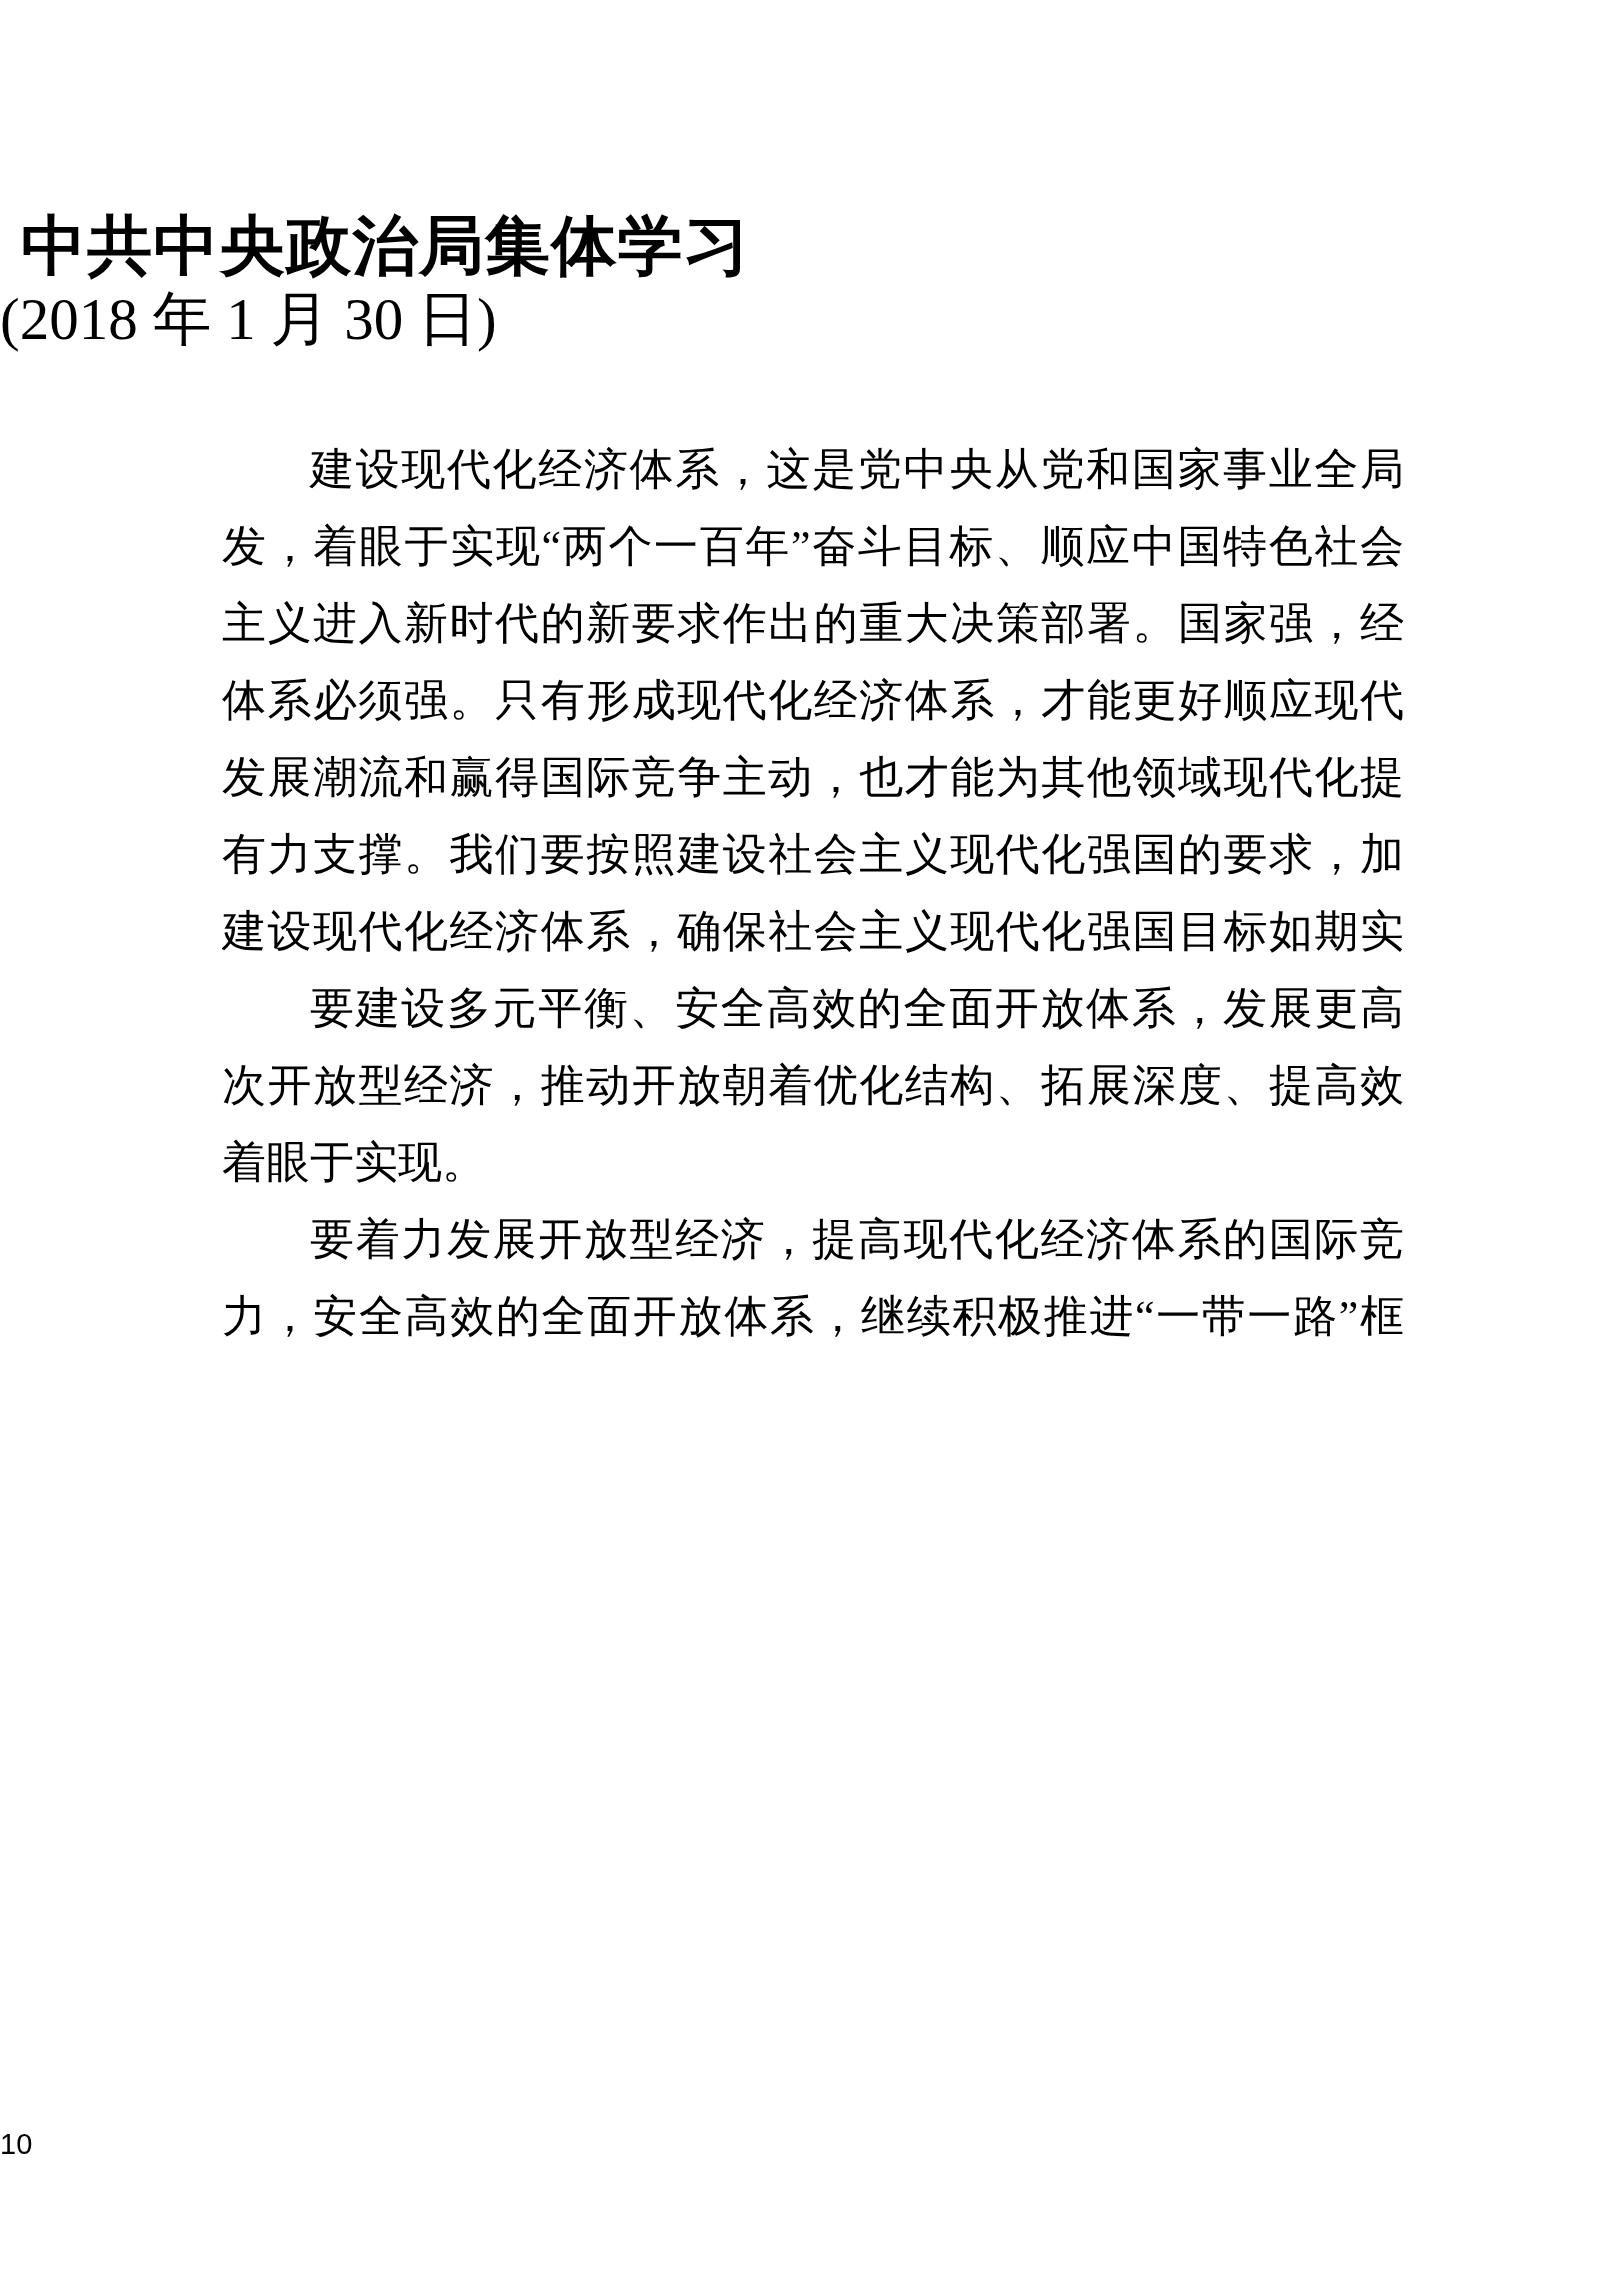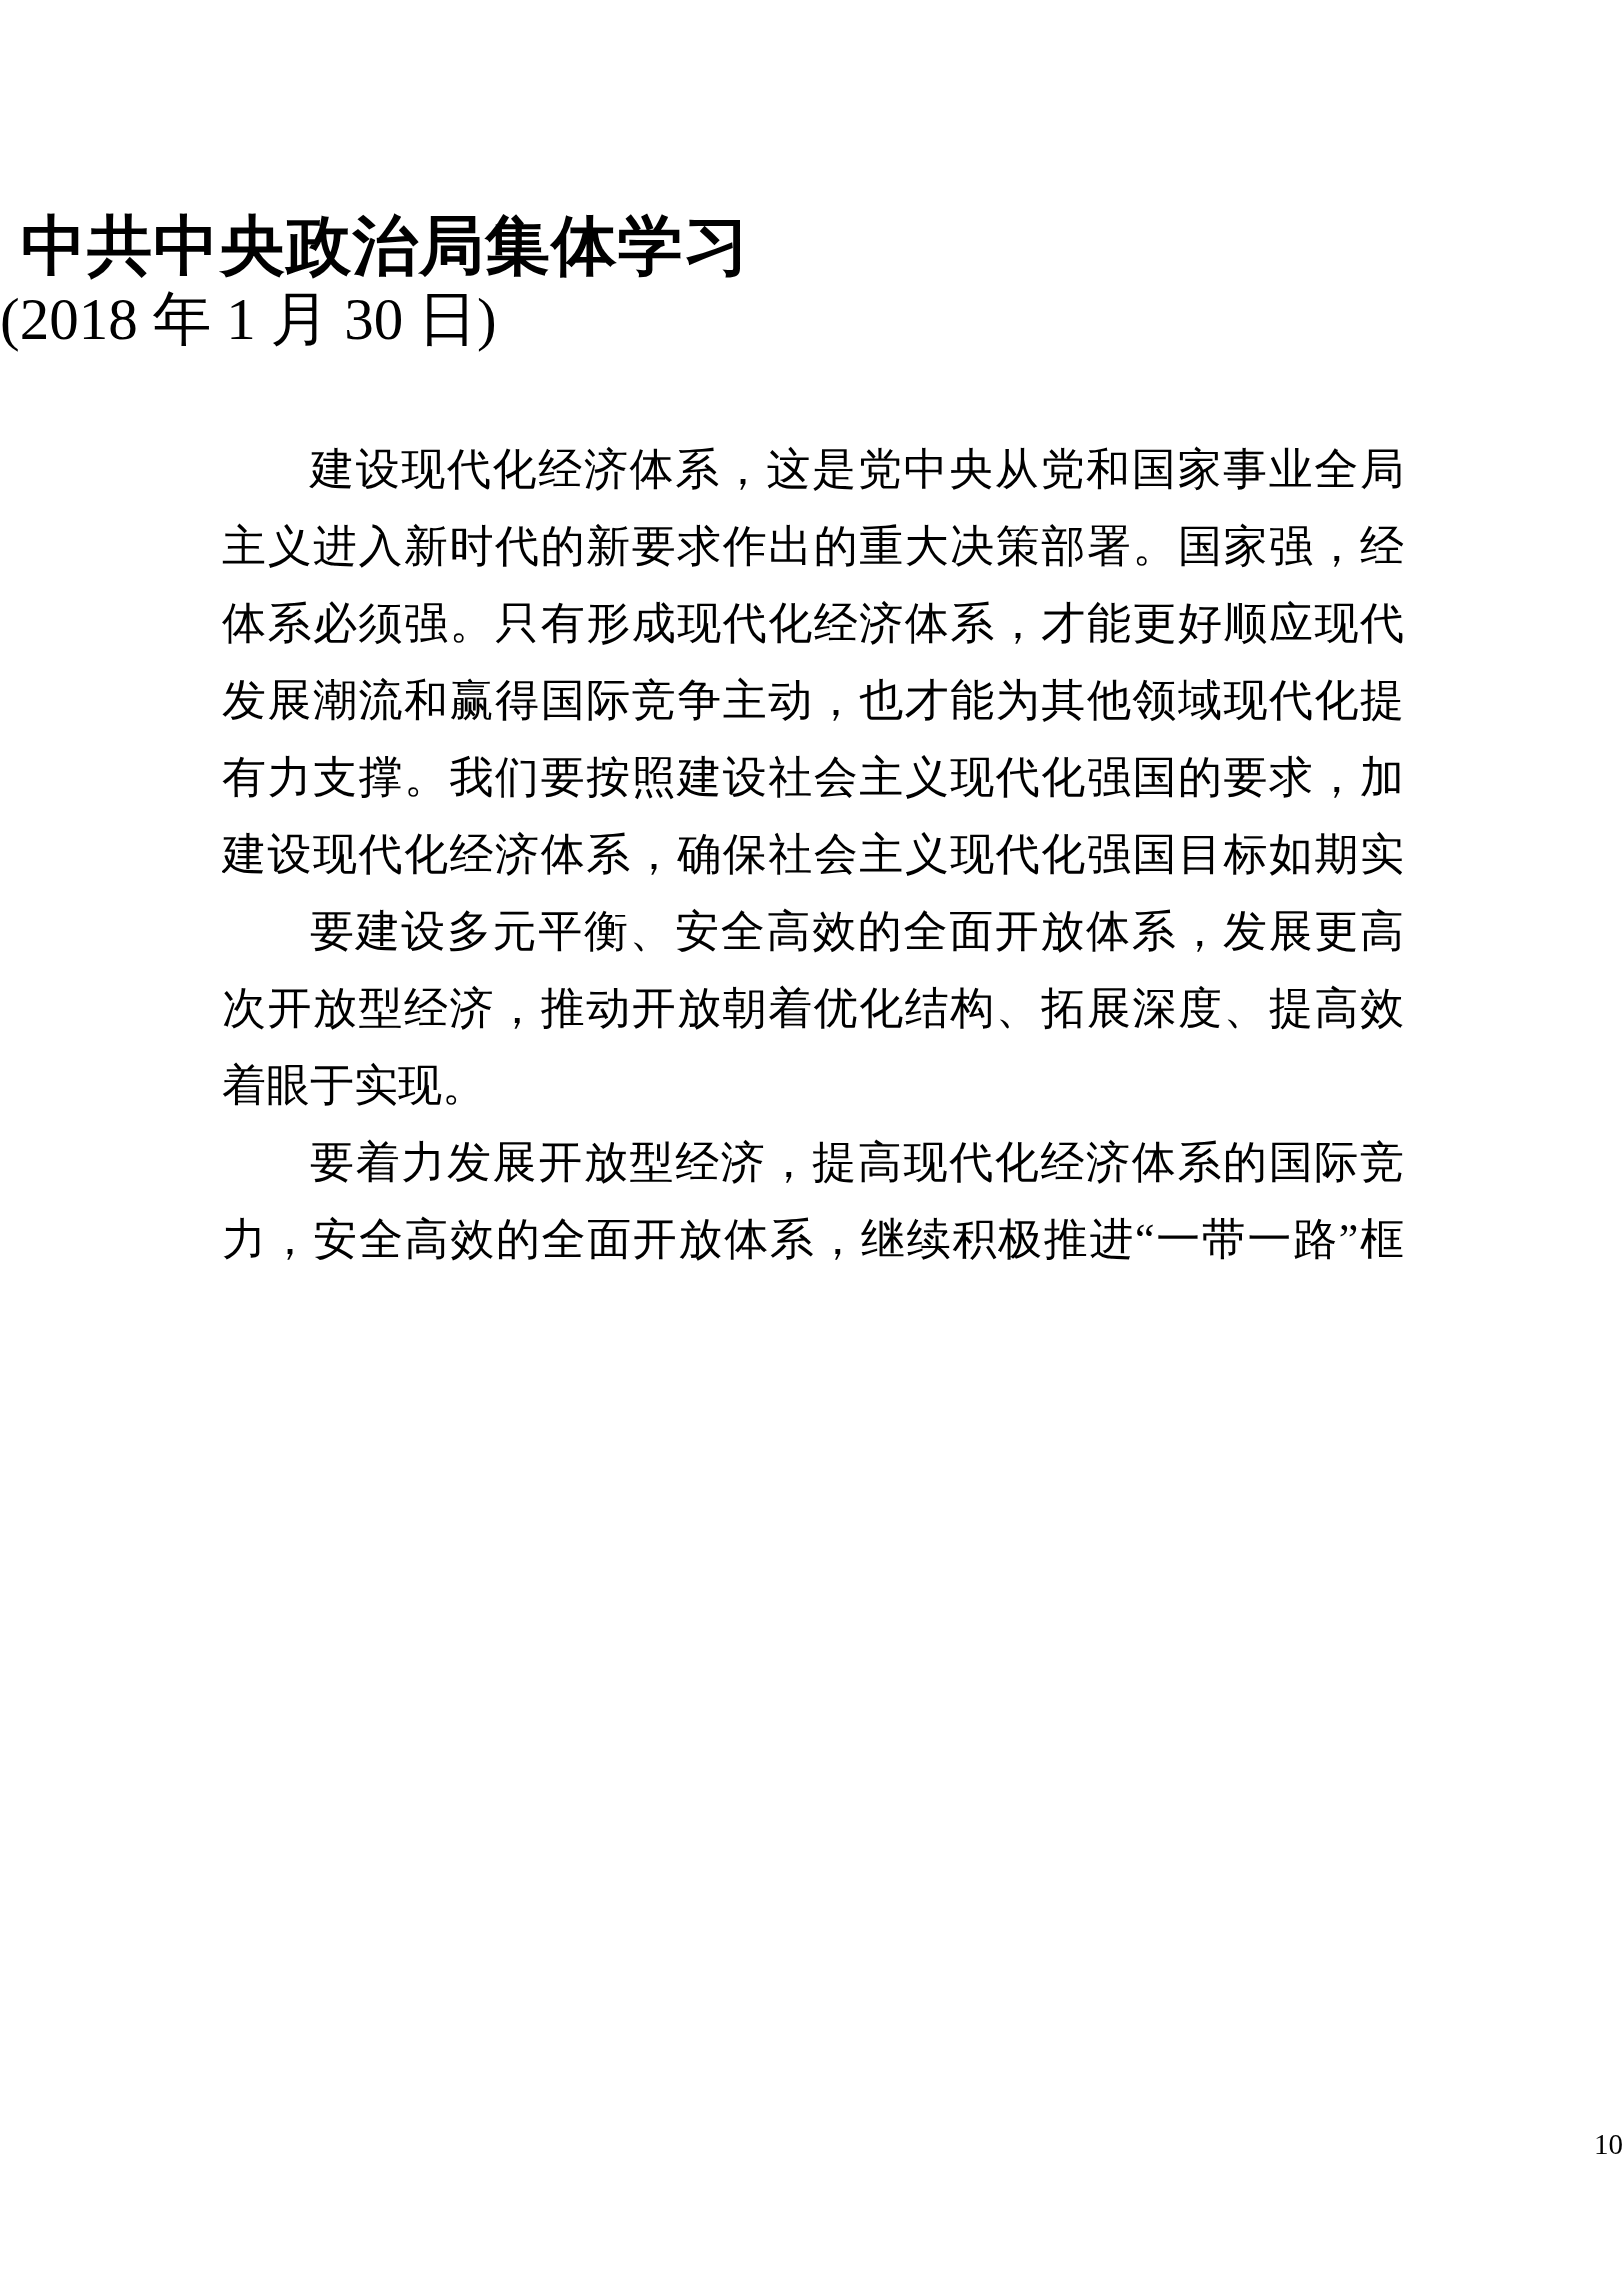--- a/index.html
+++ b/index.html
@@ -58,37 +58,38 @@
     text-align-last: justify;
   }
   .line.indent {
     text-indent: 2em;
   }
   .page-number {
     position: absolute;
     top: 2128px;
     left: 0;
     width: 100%;
-    text-align: right;
+    text-align: left;
     font-size: 29px;
     line-height: 33px;
-    font-family: Liberation Serif, serif;
+    font-family: Liberation Sans, sans-serif;
   }
 </style>
 </head>
 <body>
 
 <div class="page">
 
   <h1 class="title-line1">中共中央政治局集体学习</h1>
 
   <div class="title-line2">(2018 年 1 月 30 日)</div>
 
   <div class="body-text">
     <div class="line indent j">建设现代化经济体系，这是党中央从党和国家事业全局出</div>
+    <div class="line j">发，着眼于实现“两个一百年”奋斗目标、顺应中国特色社会</div>
     <div class="line j">主义进入新时代的新要求作出的重大决策部署。国家强，经济</div>
     <div class="line j">体系必须强。只有形成现代化经济体系，才能更好顺应现代化</div>
     <div class="line j">发展潮流和赢得国际竞争主动，也才能为其他领域现代化提供</div>
     <div class="line j">有力支撑。我们要按照建设社会主义现代化强国的要求，加快</div>
     <div class="line j">建设现代化经济体系，确保社会主义现代化强国目标如期实现。</div>
     <div class="line indent j">要建设多元平衡、安全高效的全面开放体系，发展更高层</div>
     <div class="line j">次开放型经济，推动开放朝着优化结构、拓展深度、提高效益</div>
     <div class="line">着眼于实现。</div>
     <div class="line indent j">要着力发展开放型经济，提高现代化经济体系的国际竞争</div>
     <div class="line j">力，安全高效的全面开放体系，继续积极推进“一带一路”框</div>

